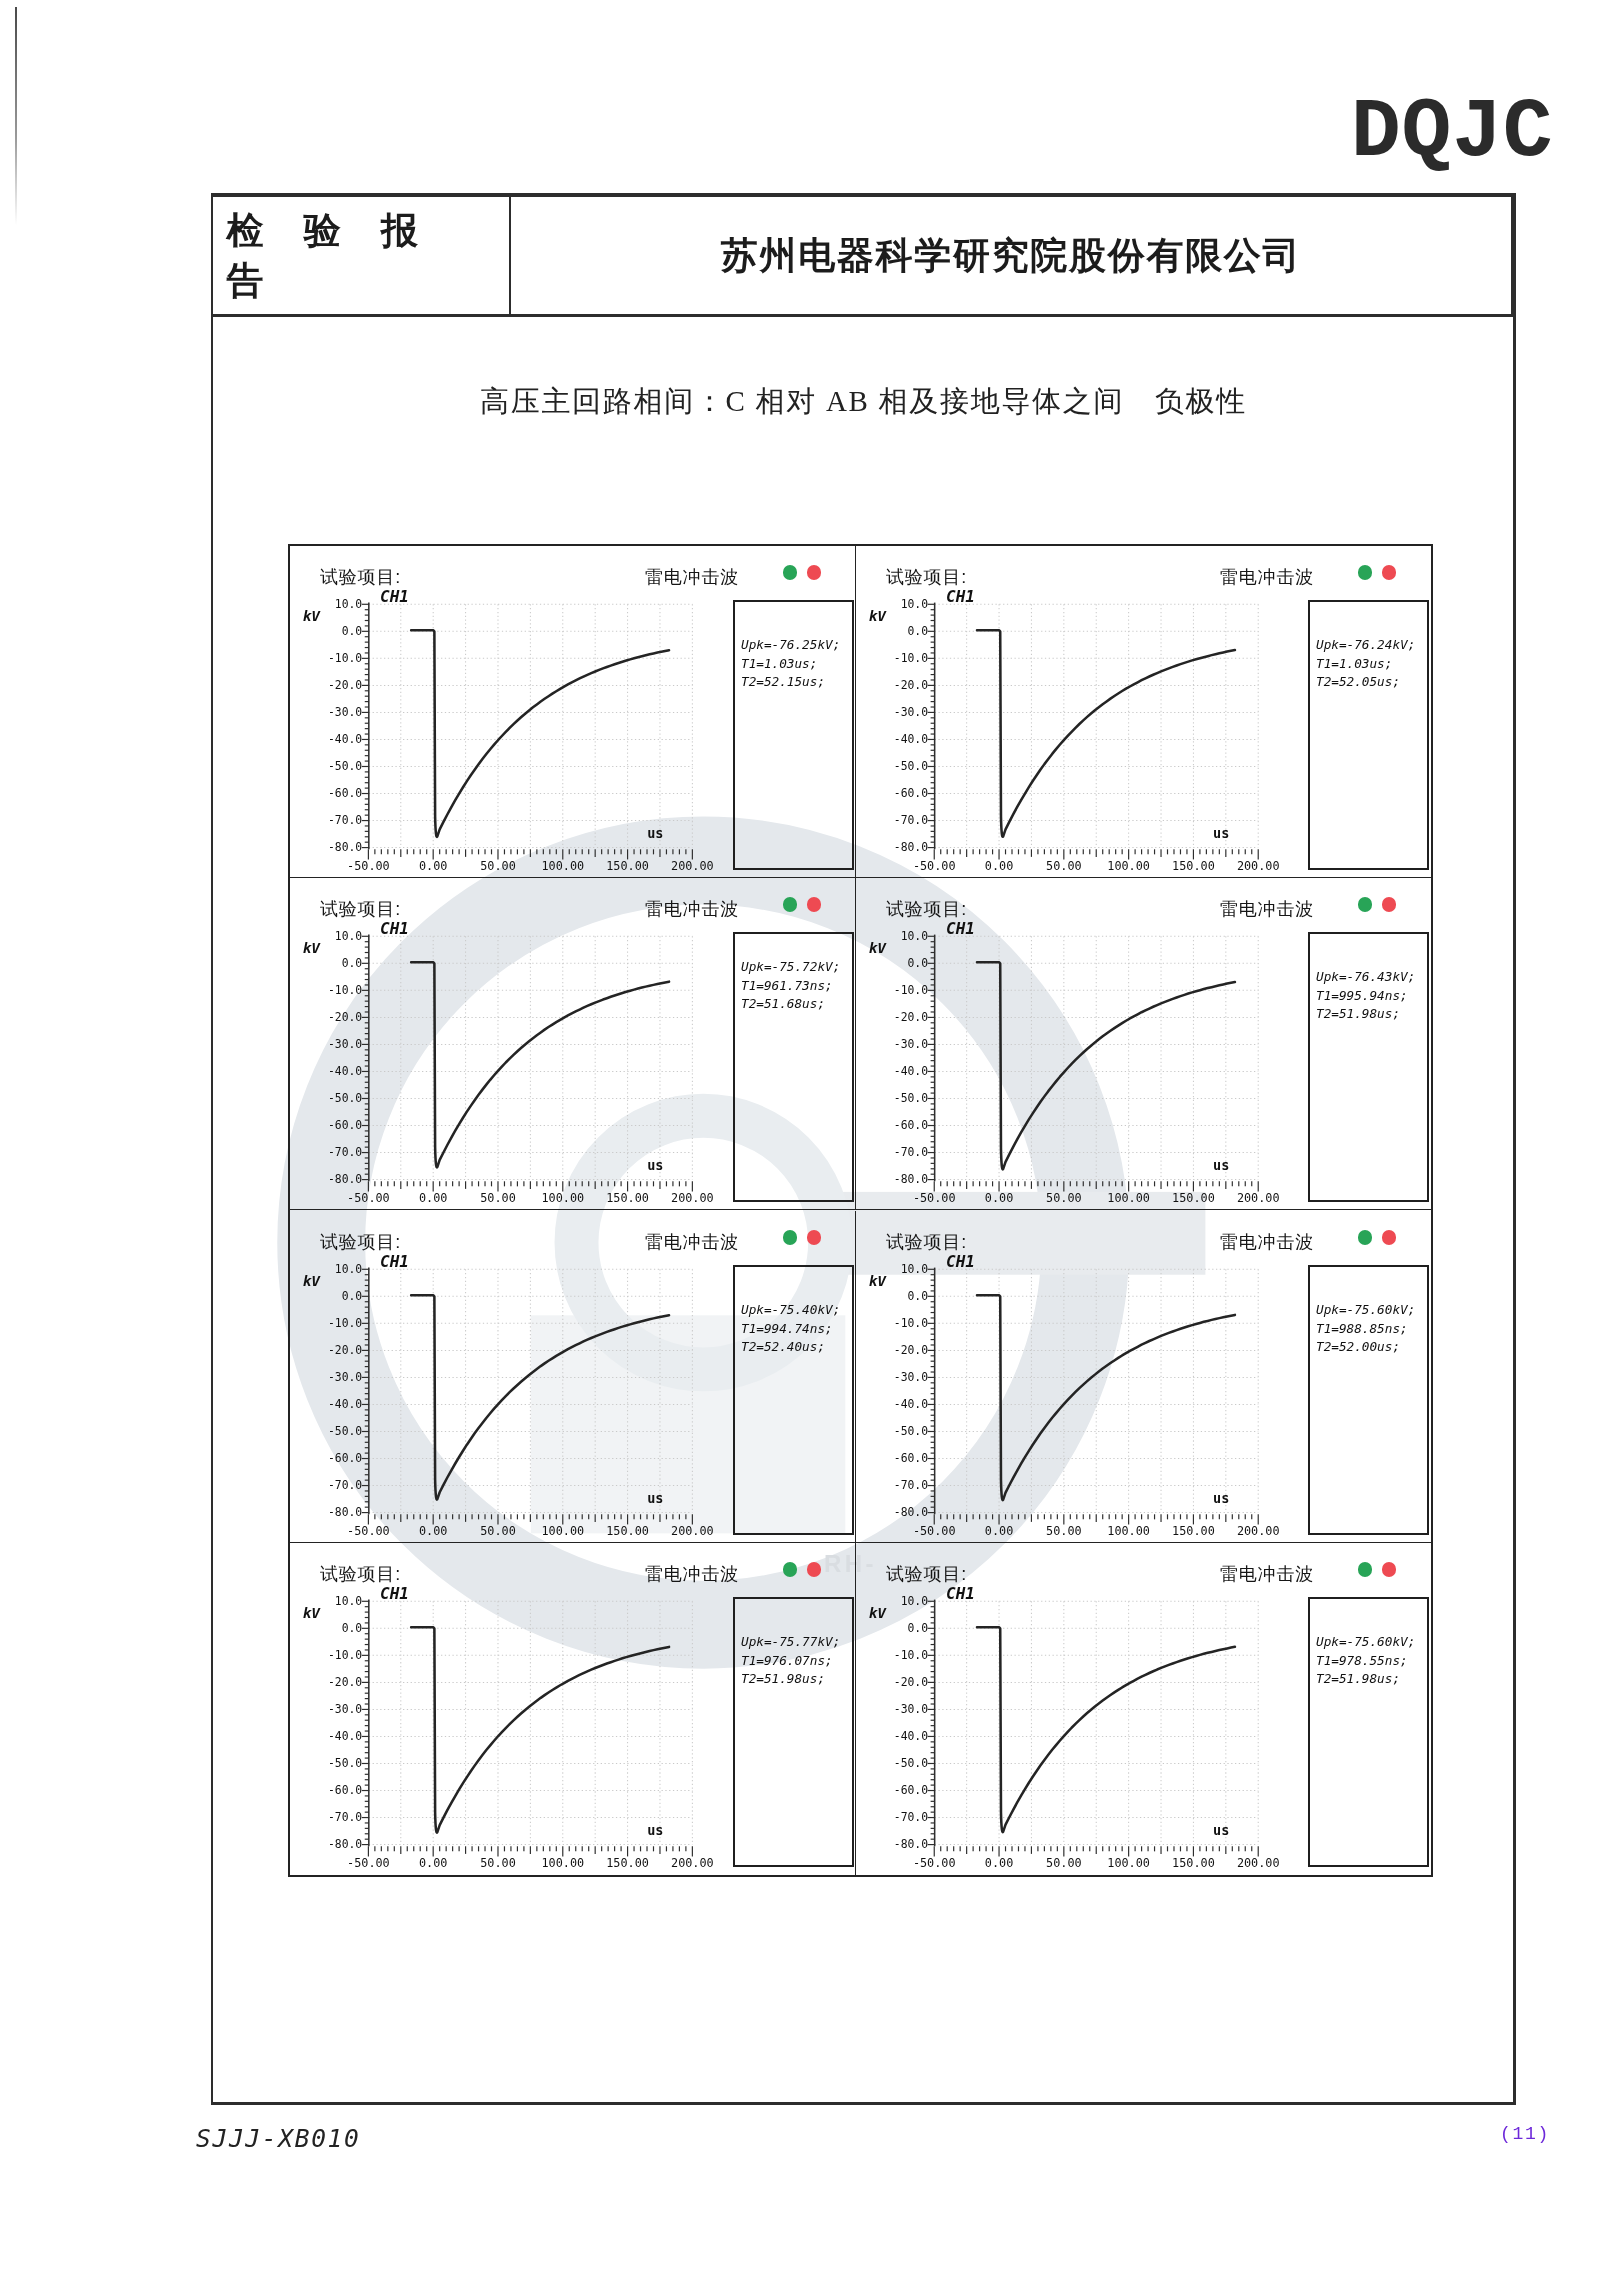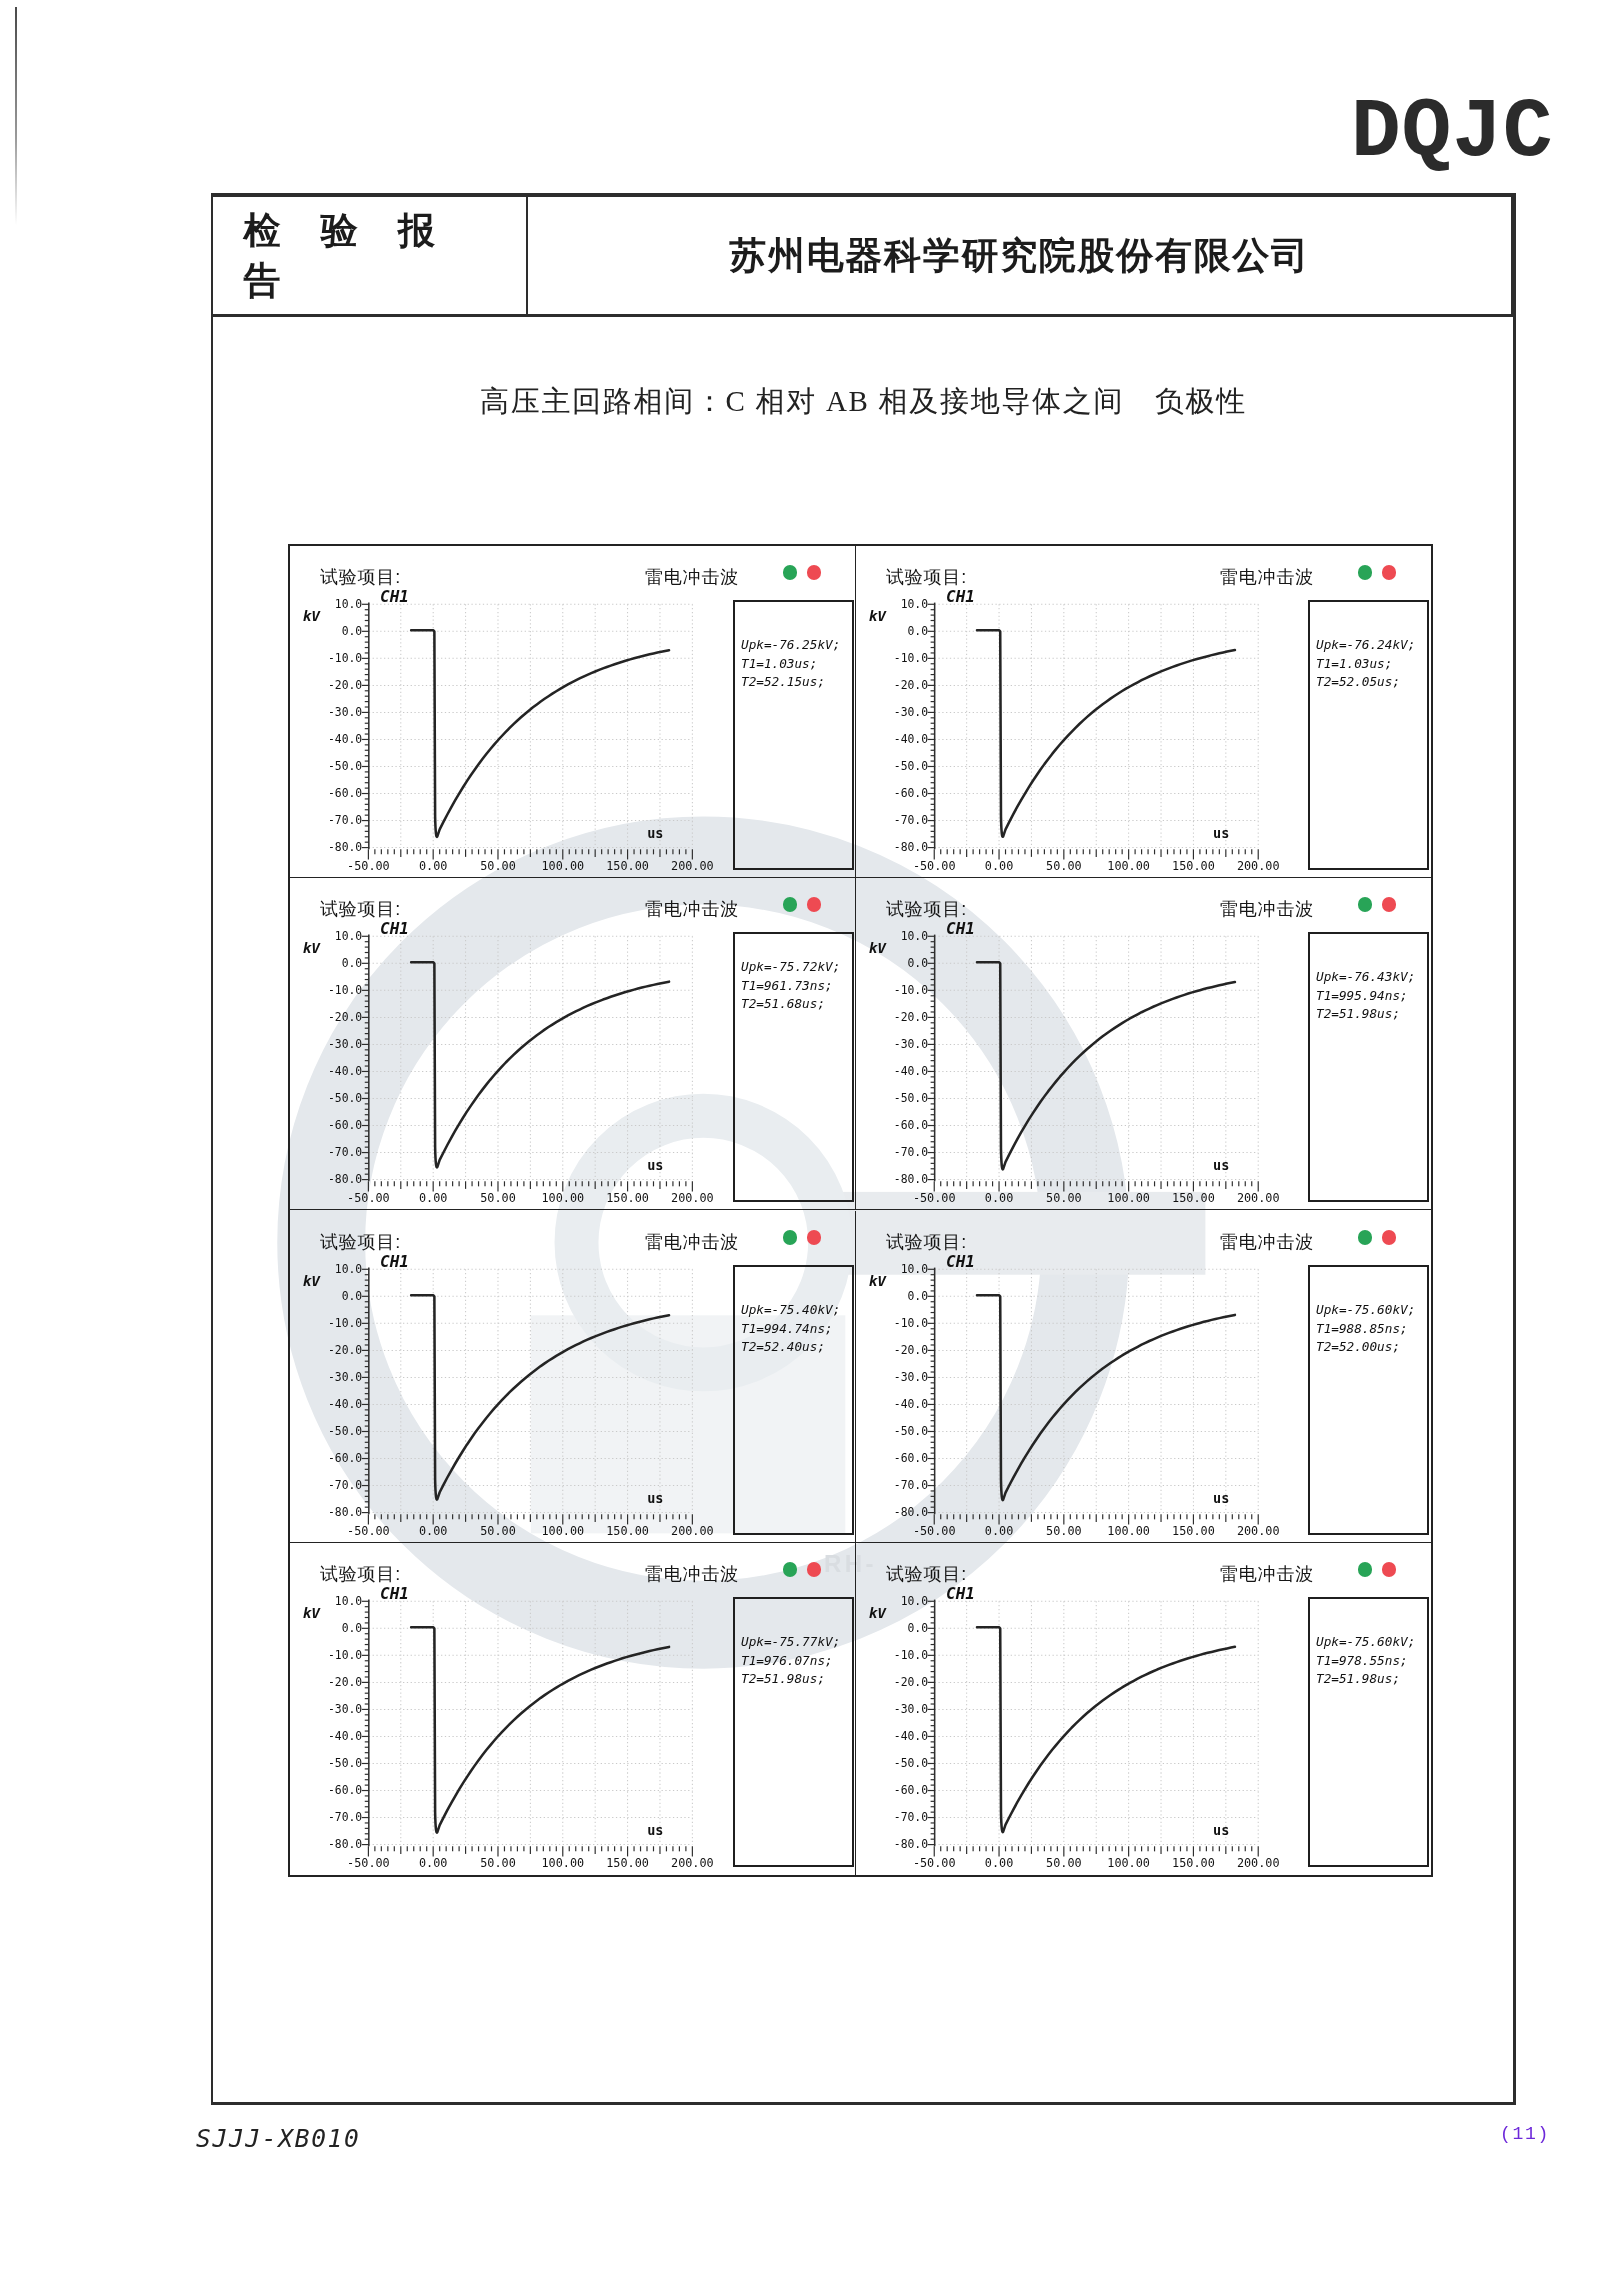--- a/index.html
+++ b/index.html
@@ -15,21 +15,21 @@
   #edge-artifact{left:15px;top:6.8px;width:1.7px;height:218px;background:linear-gradient(#4a4a4a,#9a9a9a 60%,rgba(150,150,150,0));}
 
   
   #logo{left:1351px;top:95px;width:179px;height:76px;font-size:83px;line-height:76px;
         font-weight:600;color:#2b2b2b;letter-spacing:0.8px;text-align:right;}
 
   
   #header-table{left:211px;top:193px;width:1305px;height:124px;box-sizing:border-box;
     border-top:4.2px solid #2d2d2d;border-bottom:3.4px solid #2d2d2d;
     border-left:2.5px solid #2d2d2d;border-right:3.4px solid #2d2d2d;
-    display:flex;flex-direction:row;align-items:stretch;background:transparent;padding-left:17px;}
+    display:flex;flex-direction:row;align-items:stretch;background:transparent;}
   .hcell{display:flex;align-items:center;justify-content:center;box-sizing:border-box;}
   #hcell-title{width:298px;border-right:2.5px solid #2d2d2d;font-size:37px;font-weight:600;letter-spacing:15px;padding-left:13.5px;}
   #hcell-company{flex:1;border-right:2.5px solid #2d2d2d;font-size:37px;font-weight:600;letter-spacing:1.7px;}
   #hcell-no{width:309px;flex-direction:column;justify-content:center;gap:10px;font-size:24.5px;}
   #report-no{font-weight:500;}
   #pagination{font-weight:500;}
 
   
   #main-box{left:211px;top:317px;width:1305px;height:1788px;box-sizing:border-box;
     border-left:2.5px solid #2d2d2d;border-right:3.4px solid #2d2d2d;border-bottom:3.4px solid #2d2d2d;}

